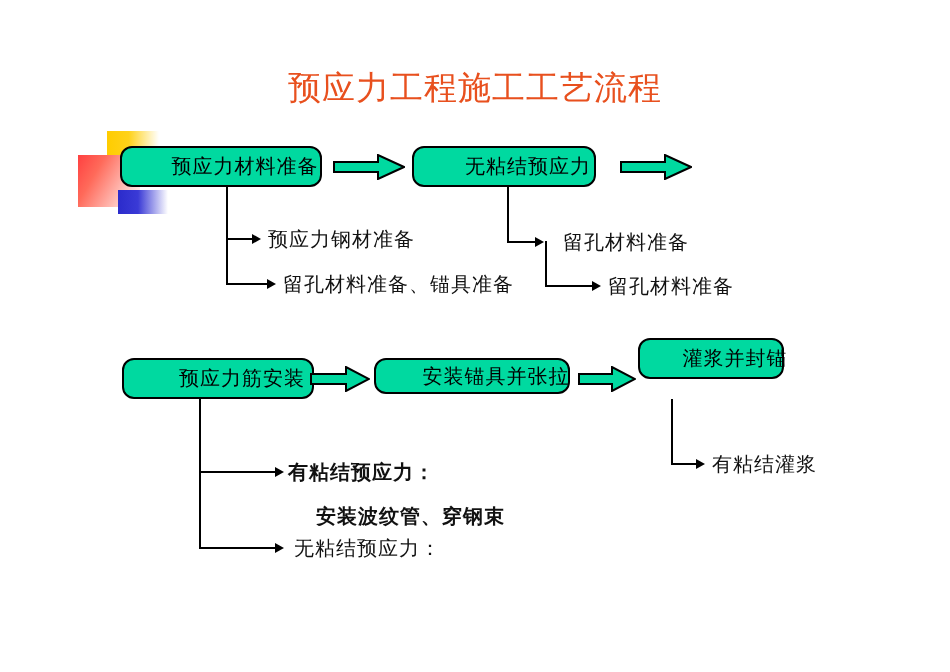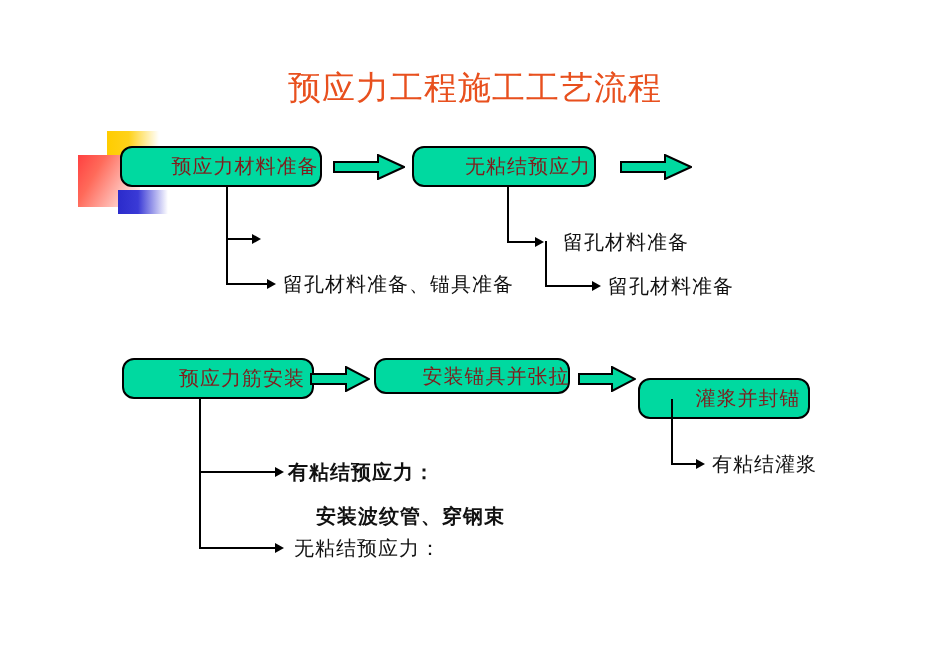--- a/index.html
+++ b/index.html
@@ -50,21 +50,21 @@
   .box {
     position: absolute;
     box-sizing: border-box;
     background: #00D9A0;
     border: 2px solid #000000;
     border-radius: 12px;
     display: flex;
     align-items: center;
     justify-content: center;
     font-size: 20px;
-    color: #7f1d1d;
+    color: #000000;
     white-space: nowrap;
     letter-spacing: 1px;
     font-family: "Liberation Serif", "DejaVu Serif", serif;
     padding-left: 48px;
   }
 
   
   .block-arrow { position: absolute; }
 
   
@@ -120,20 +120,21 @@
       <polygon points="1,8 45,8 45,1 71,13 45,25 45,18 1,18" fill="#00D9A0" stroke="#000000" stroke-width="2" stroke-linejoin="miter"></polygon>
     </svg>
   </div>
 
   <div class="vline" style="left:226px; top:187px; height:98px;"></div>
   <div class="hline" style="left:226px; top:238px; width:26px;"></div>
   <div class="arrowhead" style="left:252px; top:234px;"></div>
   <div class="hline" style="left:226px; top:283px; width:41px;"></div>
   <div class="arrowhead" style="left:267px; top:279px;"></div>
 
+  <div class="label" style="left:268px; top:226px;">预应力钢材准备</div>
   <div class="label" style="left:283px; top:271px;">留孔材料准备、锚具准备</div>
 
   <div class="vline" style="left:507px; top:187px; height:56px;"></div>
   <div class="hline" style="left:507px; top:241px; width:28px;"></div>
   <div class="arrowhead" style="left:535px; top:237px;"></div>
 
   <div class="vline" style="left:545px; top:241px; height:46px;"></div>
   <div class="hline" style="left:545px; top:285px; width:47px;"></div>
   <div class="arrowhead" style="left:592px; top:281px;"></div>
 
@@ -149,21 +150,21 @@
   </div>
 
   <div class="box" style="left:374px; top:358px; width:196px; height:36px;">安装锚具并张拉</div>
 
   <div class="block-arrow" style="left:578px; top:366px; width:58px; height:26px;">
     <svg width="58" height="26" viewBox="0 0 58 26">
       <polygon points="1,8 34,8 34,1 57,13 34,25 34,18 1,18" fill="#00D9A0" stroke="#000000" stroke-width="2" stroke-linejoin="miter"></polygon>
     </svg>
   </div>
 
-  <div class="box" style="left:638px; top:378px; width:172px; height:41px;text-align:right;">灌浆并封锚</div>
+  <div class="box" style="left:638px; top:338px; width:146px; height:41px;text-align:right;">灌浆并封锚</div>
 
   <div class="vline" style="left:199px; top:399px; height:150px;"></div>
   <div class="hline" style="left:199px; top:471px; width:76px;"></div>
   <div class="arrowhead" style="left:275px; top:467px;"></div>
   <div class="hline" style="left:199px; top:547px; width:76px;"></div>
   <div class="arrowhead" style="left:275px; top:543px;"></div>
 
   <div class="label bold" style="left:288px; top:459px;">有粘结预应力：</div>
   <div class="label bold" style="left:288px; top:503px;margin-left:28px;">安装波纹管、穿钢束</div>
   <div class="label" style="left:294px; top:535px;">无粘结预应力：</div>

